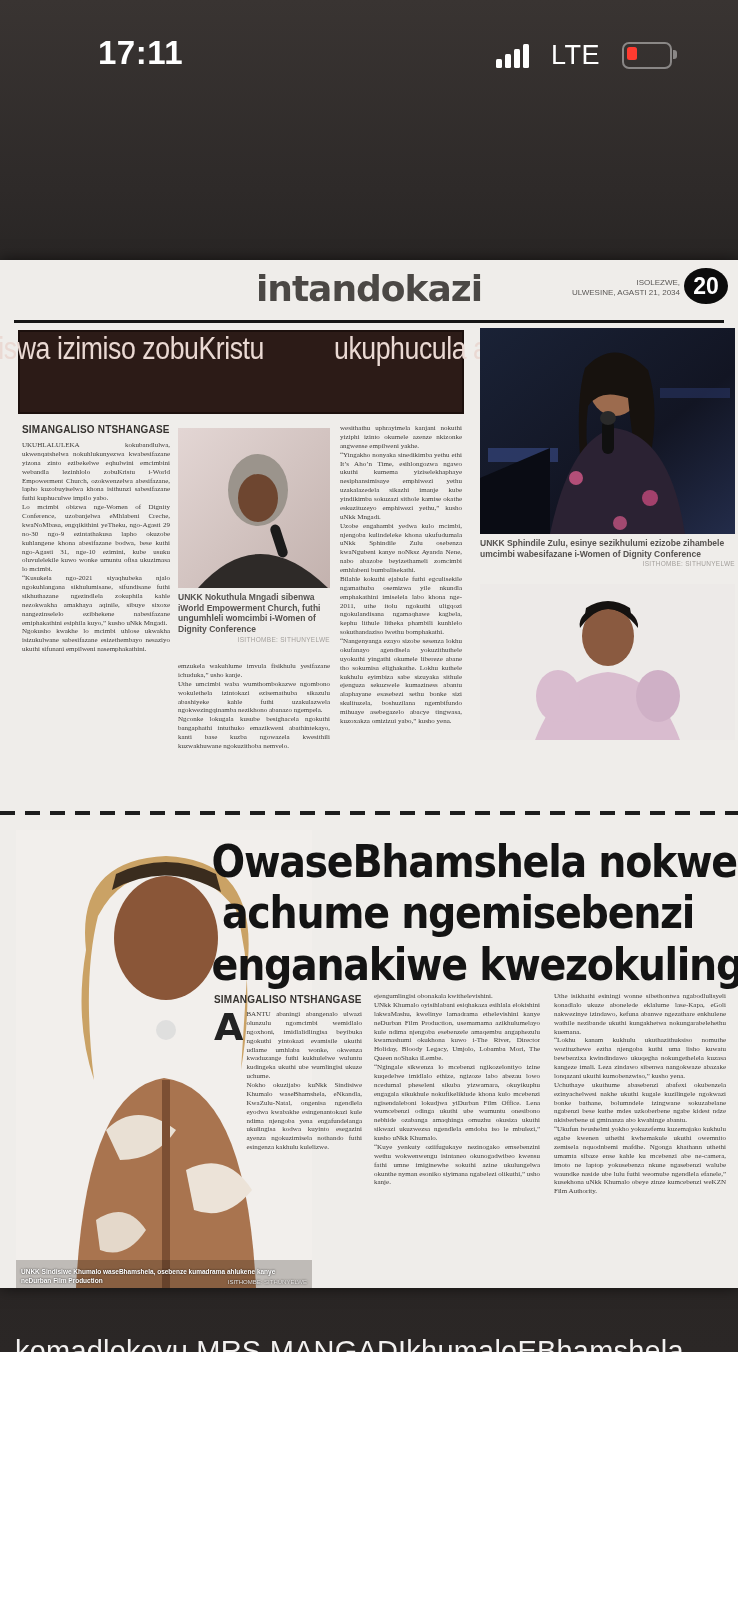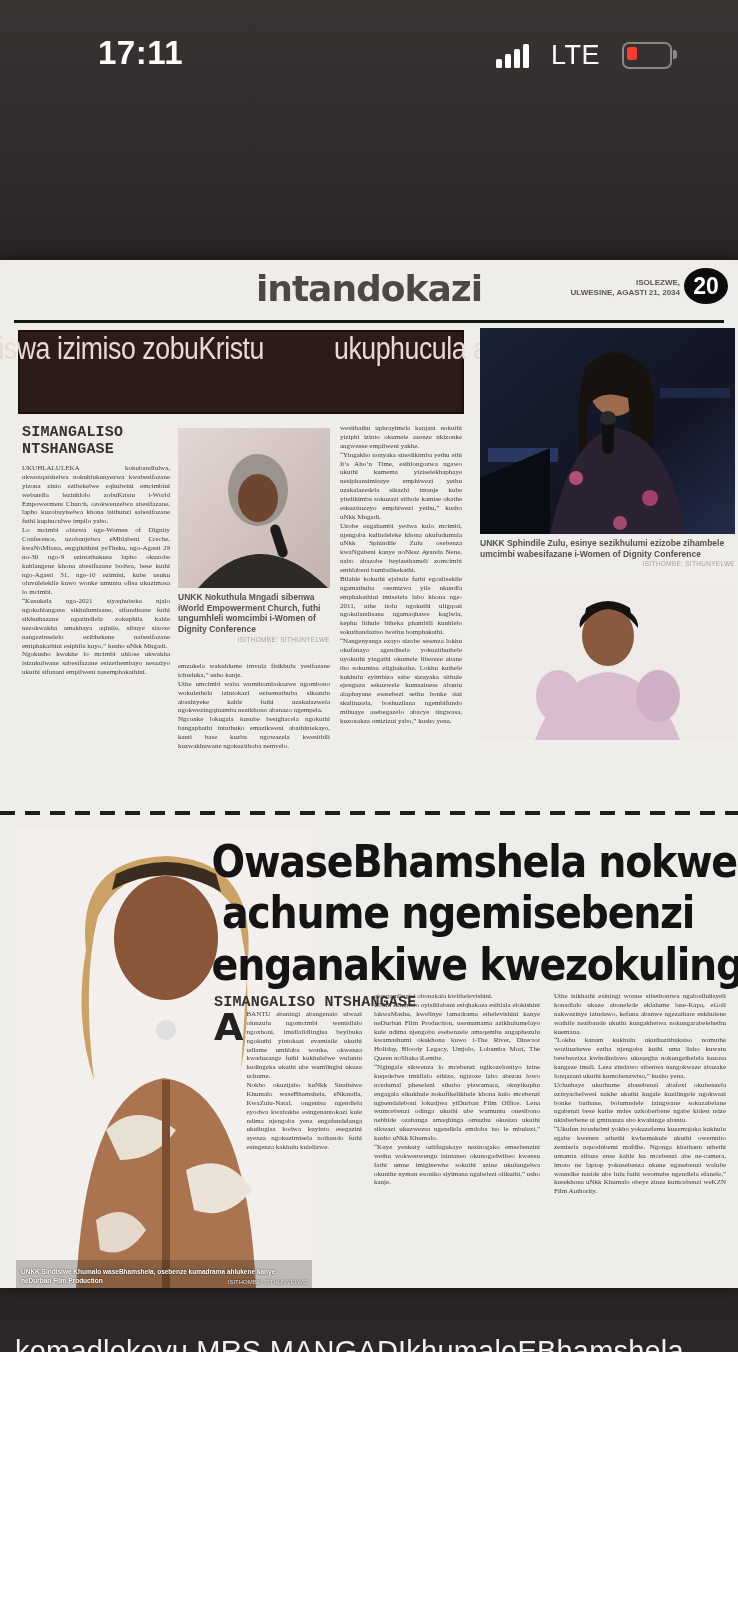--- a/index.html
+++ b/index.html
@@ -18,31 +18,31 @@
   .lte{color:#fff;font-size:27px;font-weight:500;letter-spacing:.5px;}
   .batt{position:relative;width:46px;height:23px;border:2.5px solid rgba(255,255,255,.42);border-radius:7px;}
   .batt .lvl{position:absolute;left:3px;top:3px;width:10px;height:13px;background:#ff3b30;border-radius:2.5px;}
   .batt .cap{position:absolute;right:-7px;top:6px;width:4px;height:9px;background:rgba(255,255,255,.42);border-radius:0 3px 3px 0;}
 
   
   .paper{left:0;top:260px;width:738px;height:1028px;background:#efedea;color:#333;overflow:hidden;
     box-shadow:0 0 14px rgba(0,0,0,.6);}
   .mast-title{left:0;top:8px;width:738px;text-align:center;font-size:36px;font-weight:bold;color:#4b4845;
     letter-spacing:-1px;font-family:"DejaVu Sans",sans-serif;}
-  .mast-right{right:58px;top:18px;text-align:right;font-size:8px;font-weight:bold;color:#5a5755;line-height:1.25;}
+  .mast-right{right:58px;top:18px;text-align:right;font-size:8px;font-weight:normal;color:#5a5755;line-height:1.25;}
   .badge{right:10px;top:8px;width:44px;height:36px;background:#0c0c0c;border-radius:50%;
     color:#fff;font-size:23px;font-weight:bold;display:flex;align-items:center;justify-content:center;}
   .rule{left:14px;top:60px;width:710px;height:2.5px;background:#161616;}
 
   .a1box{left:18px;top:70px;width:446px;height:84px;background:#2c1b17;box-shadow:0 0 0 2px #1c100d inset;
     display:flex;flex-direction:row;justify-content:center;padding-left:12px;box-sizing:border-box;}
   .a1box div{color:#ead9d3;font-size:31px;font-weight:500;white-space:nowrap;
     transform:scaleX(.86);transform-origin:left;line-height:1.22;letter-spacing:-.5px;}
 
-  .byl{font-size:15px;font-weight:bold;color:#35322f;letter-spacing:.2px;margin-bottom:6px;font-family:Liberation Mono, monospace;}
+  .byl{font-size:10px;font-weight:bold;color:#35322f;letter-spacing:.2px;margin-bottom:6px;}
   .bodytxt{font-family:"Liberation Serif",serif;font-size:7px;line-height:1.27;color:#3c3936;
     text-align:justify;white-space:pre-line;overflow:hidden;}
   .cap{font-size:8.5px;font-weight:bold;color:#55524f;line-height:1.25;}
   .credit{font-size:6.5px;color:#a39f9b;text-align:right;margin-top:1px;letter-spacing:.3px;}
 
   .col1{left:22px;top:164px;width:148px;height:356px;}
   .midphoto{left:178px;top:168px;width:152px;height:160px;overflow:hidden;}
   .midcap{left:178px;top:332px;width:152px;}
   .midtxt{left:178px;top:402px;width:152px;height:118px;}
   .col3{left:340px;top:164px;width:122px;height:356px;}

